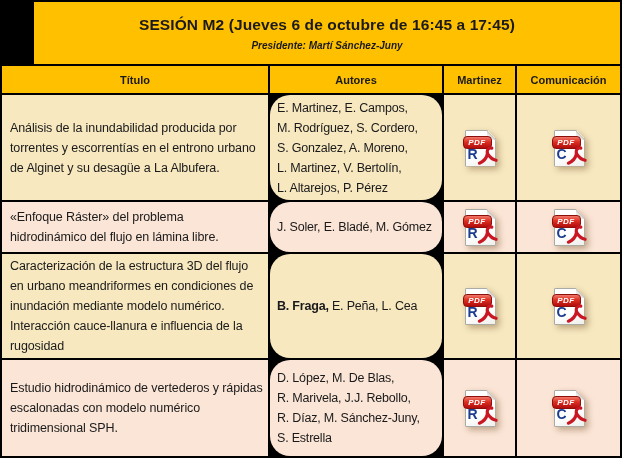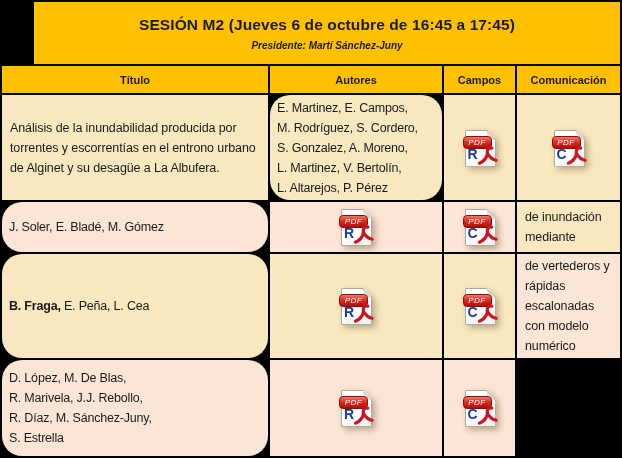--- a/index.html
+++ b/index.html
@@ -45,21 +45,21 @@
     clip-path:polygon(0 0, calc(100% - 9px) 0, 100% 9px, 100% 100%, 0 100%);
   }
   .fold{
     position:absolute;right:1px;top:2px;width:9px;height:9px;
     background:linear-gradient(225deg,transparent 46%,#bdbdb9 46%,#e9e9e5 62%,#f7f7f4 100%);
   }
   .ribbon{
     position:absolute;left:0;top:7px;width:27px;height:11px;
     background:linear-gradient(#f0796a 0%,#dd2f22 45%,#b10c0c 100%);
     border:1px solid #8d0f0b;border-radius:4px;
-    color:#fff;font-size:8px;font-weight:normal;font-style:italic;
+    color:#fff;font-size:8px;font-weight:bold;font-style:italic;
     line-height:11px;text-align:center;letter-spacing:.5px;
   }
   .letter{
     position:absolute;left:5px;top:17px;
     color:#1D3C8F;font-size:14px;font-weight:bold;line-height:16px;
   }
   .swirl{position:absolute;right:-1px;bottom:0;width:21px;height:21px;}
   .swirl path{fill:none;stroke:#C81623;stroke-width:3.3;stroke-linecap:round;}
 </style>
 </head>
@@ -67,21 +67,21 @@
 
 <div class="session-table">
 
   <div class="cell gold banner">
     <div class="banner-title">SESIÓN M2 (Jueves 6 de octubre de 16:45 a 17:45)</div>
     <div class="banner-subtitle">Presidente: Martí Sánchez-Juny</div>
   </div>
 
   <div class="cell gold hcell">Título</div>
   <div class="cell gold hcell">Autores</div>
-  <div class="cell gold hcell">Campos</div>
+  <div class="cell gold hcell">Martinez</div>
   <div class="cell gold hcell">Comunicación</div>
 
   <div class="cell cream title-cell">
     <span class="title-text">Análisis de la inundabilidad producida por torrentes y escorrentías en el entrono urbano de Alginet y su desagüe a La Albufera.</span>
   </div>
   <div class="cell cream authors-cell">
     <span class="authors"><span class="lead"></span><span>E. Martinez, E. Campos,
 M. Rodríguez, S. Cordero,
 S. Gonzalez, A. Moreno,
 L. Martinez, V. Bertolín,
@@ -107,20 +107,23 @@
       <span class="ribbon">PDF</span>
       <span class="letter">C</span>
       <svg class="swirl" viewBox="0 0 22 22">
           <path d="M11 8 C10 4 12 1.5 15.5 2.2"></path>
           <path d="M11 8 C10 12.5 6.5 16.5 2.5 18"></path>
           <path d="M11 8 C13.5 12 17 14.5 20 15"></path>
         </svg>
     </a>
   </div>
 
+  <div class="cell pink title-cell">
+    <span class="title-text">«Enfoque Ráster» del problema hidrodinámico del flujo en lámina libre.</span>
+  </div>
   <div class="cell pink authors-cell">
     <span class="authors"><span class="lead"></span><span>J. Soler, E. Bladé, M. Gómez</span></span>
   </div>
   <div class="cell pink icon-cell">
     <a href="#" class="pdficon">
       <span class="page"></span>
       <span class="fold"></span>
       <span class="ribbon">PDF</span>
       <span class="letter">R</span>
       <svg class="swirl" viewBox="0 0 22 22">

